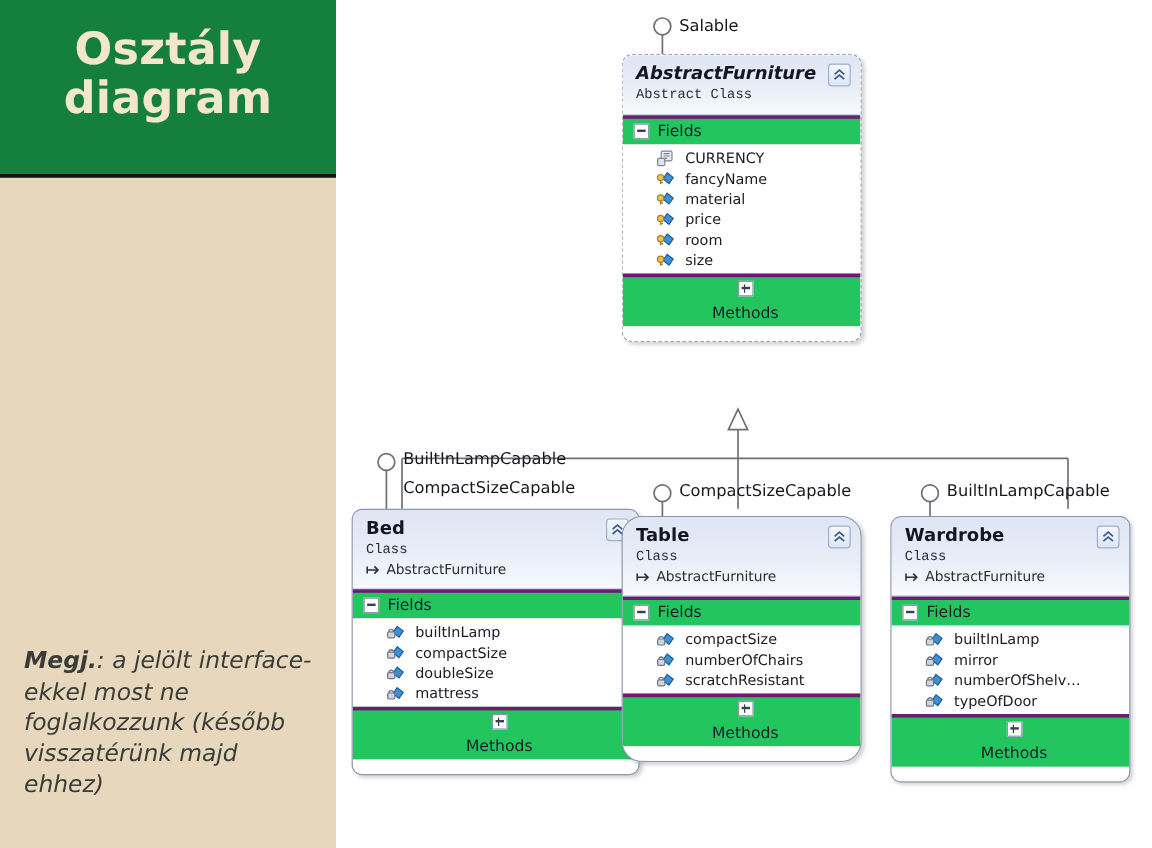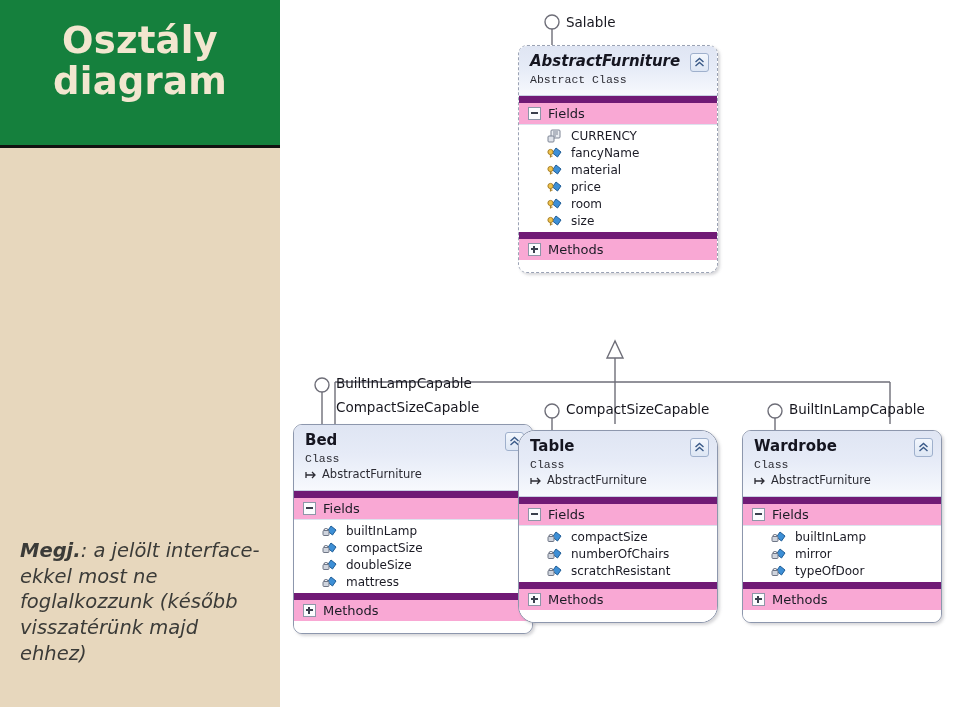--- a/index.html
+++ b/index.html
@@ -84,29 +84,29 @@
     display:flex;align-items:center;gap:4px;
   }
   .collapse-btn{
     position:absolute;right:8px;top:7px;
     width:17px;height:17px;border:1px solid #9fb0cc;border-radius:3px;
     background:linear-gradient(to bottom,#f3f7fd,#dde6f4);
     display:flex;align-items:center;justify-content:center;
   }
 
   .section-row{
-    background:#f9a8d4;
-    border-top:7px solid #701a75;
+    background:#22c55e;
+    border-top:3px solid #701a75;
     border-bottom:1px solid #dde2ee;
     padding:3px 3px 3px 9px;
     display:flex;align-items:center;gap:7px;
     font-size:13px;color:#1c1c26;
     font-family:"DejaVu Sans",sans-serif;
   }
-  .section-row.last{border-bottom:none;}
+  .section-row.last{border-bottom:none;flex-direction:column;}
   .pm-box{
     width:11px;height:11px;border:1px solid #8e96a8;background:#fbfcfe;
     display:flex;align-items:center;justify-content:center;flex:0 0 auto;
     position:relative;
   }
   .pm-box::before{
     content:"";position:absolute;left:2px;right:2px;top:4px;height:1.5px;background:#3a3f4d;
   }
   .pm-box.plus::after{
     content:"";position:absolute;top:2px;bottom:2px;left:4px;width:1.5px;background:#3a3f4d;
@@ -445,20 +445,30 @@
         <span>mirror</span>
       </div>
       <div class="member">
         <span class="ico">
           <svg width="16" height="14" viewBox="0 0 16 14">
               <path d="M9 2 L14 6 L10.5 11 L5.5 7 Z" fill="#3d8fd6" stroke="#1f5d96"></path>
               <path d="M2 6.5a2 2 0 0 1 4 0" fill="none" stroke="#6f7686" stroke-width="1.2"></path>
               <rect x="1" y="6.5" width="6" height="5" rx="1" fill="#cfd4dd" stroke="#6f7686"></rect>
             </svg>
         </span>
+        <span>numberOfShelv…</span>
+      </div>
+      <div class="member">
+        <span class="ico">
+          <svg width="16" height="14" viewBox="0 0 16 14">
+              <path d="M9 2 L14 6 L10.5 11 L5.5 7 Z" fill="#3d8fd6" stroke="#1f5d96"></path>
+              <path d="M2 6.5a2 2 0 0 1 4 0" fill="none" stroke="#6f7686" stroke-width="1.2"></path>
+              <rect x="1" y="6.5" width="6" height="5" rx="1" fill="#cfd4dd" stroke="#6f7686"></rect>
+            </svg>
+        </span>
         <span>typeOfDoor</span>
       </div>
     </div>
     <div class="section-row last">
       <span class="pm-box plus"></span>
       <span>Methods</span>
     </div>
     <div class="cls-foot"></div>
   </div>
 

